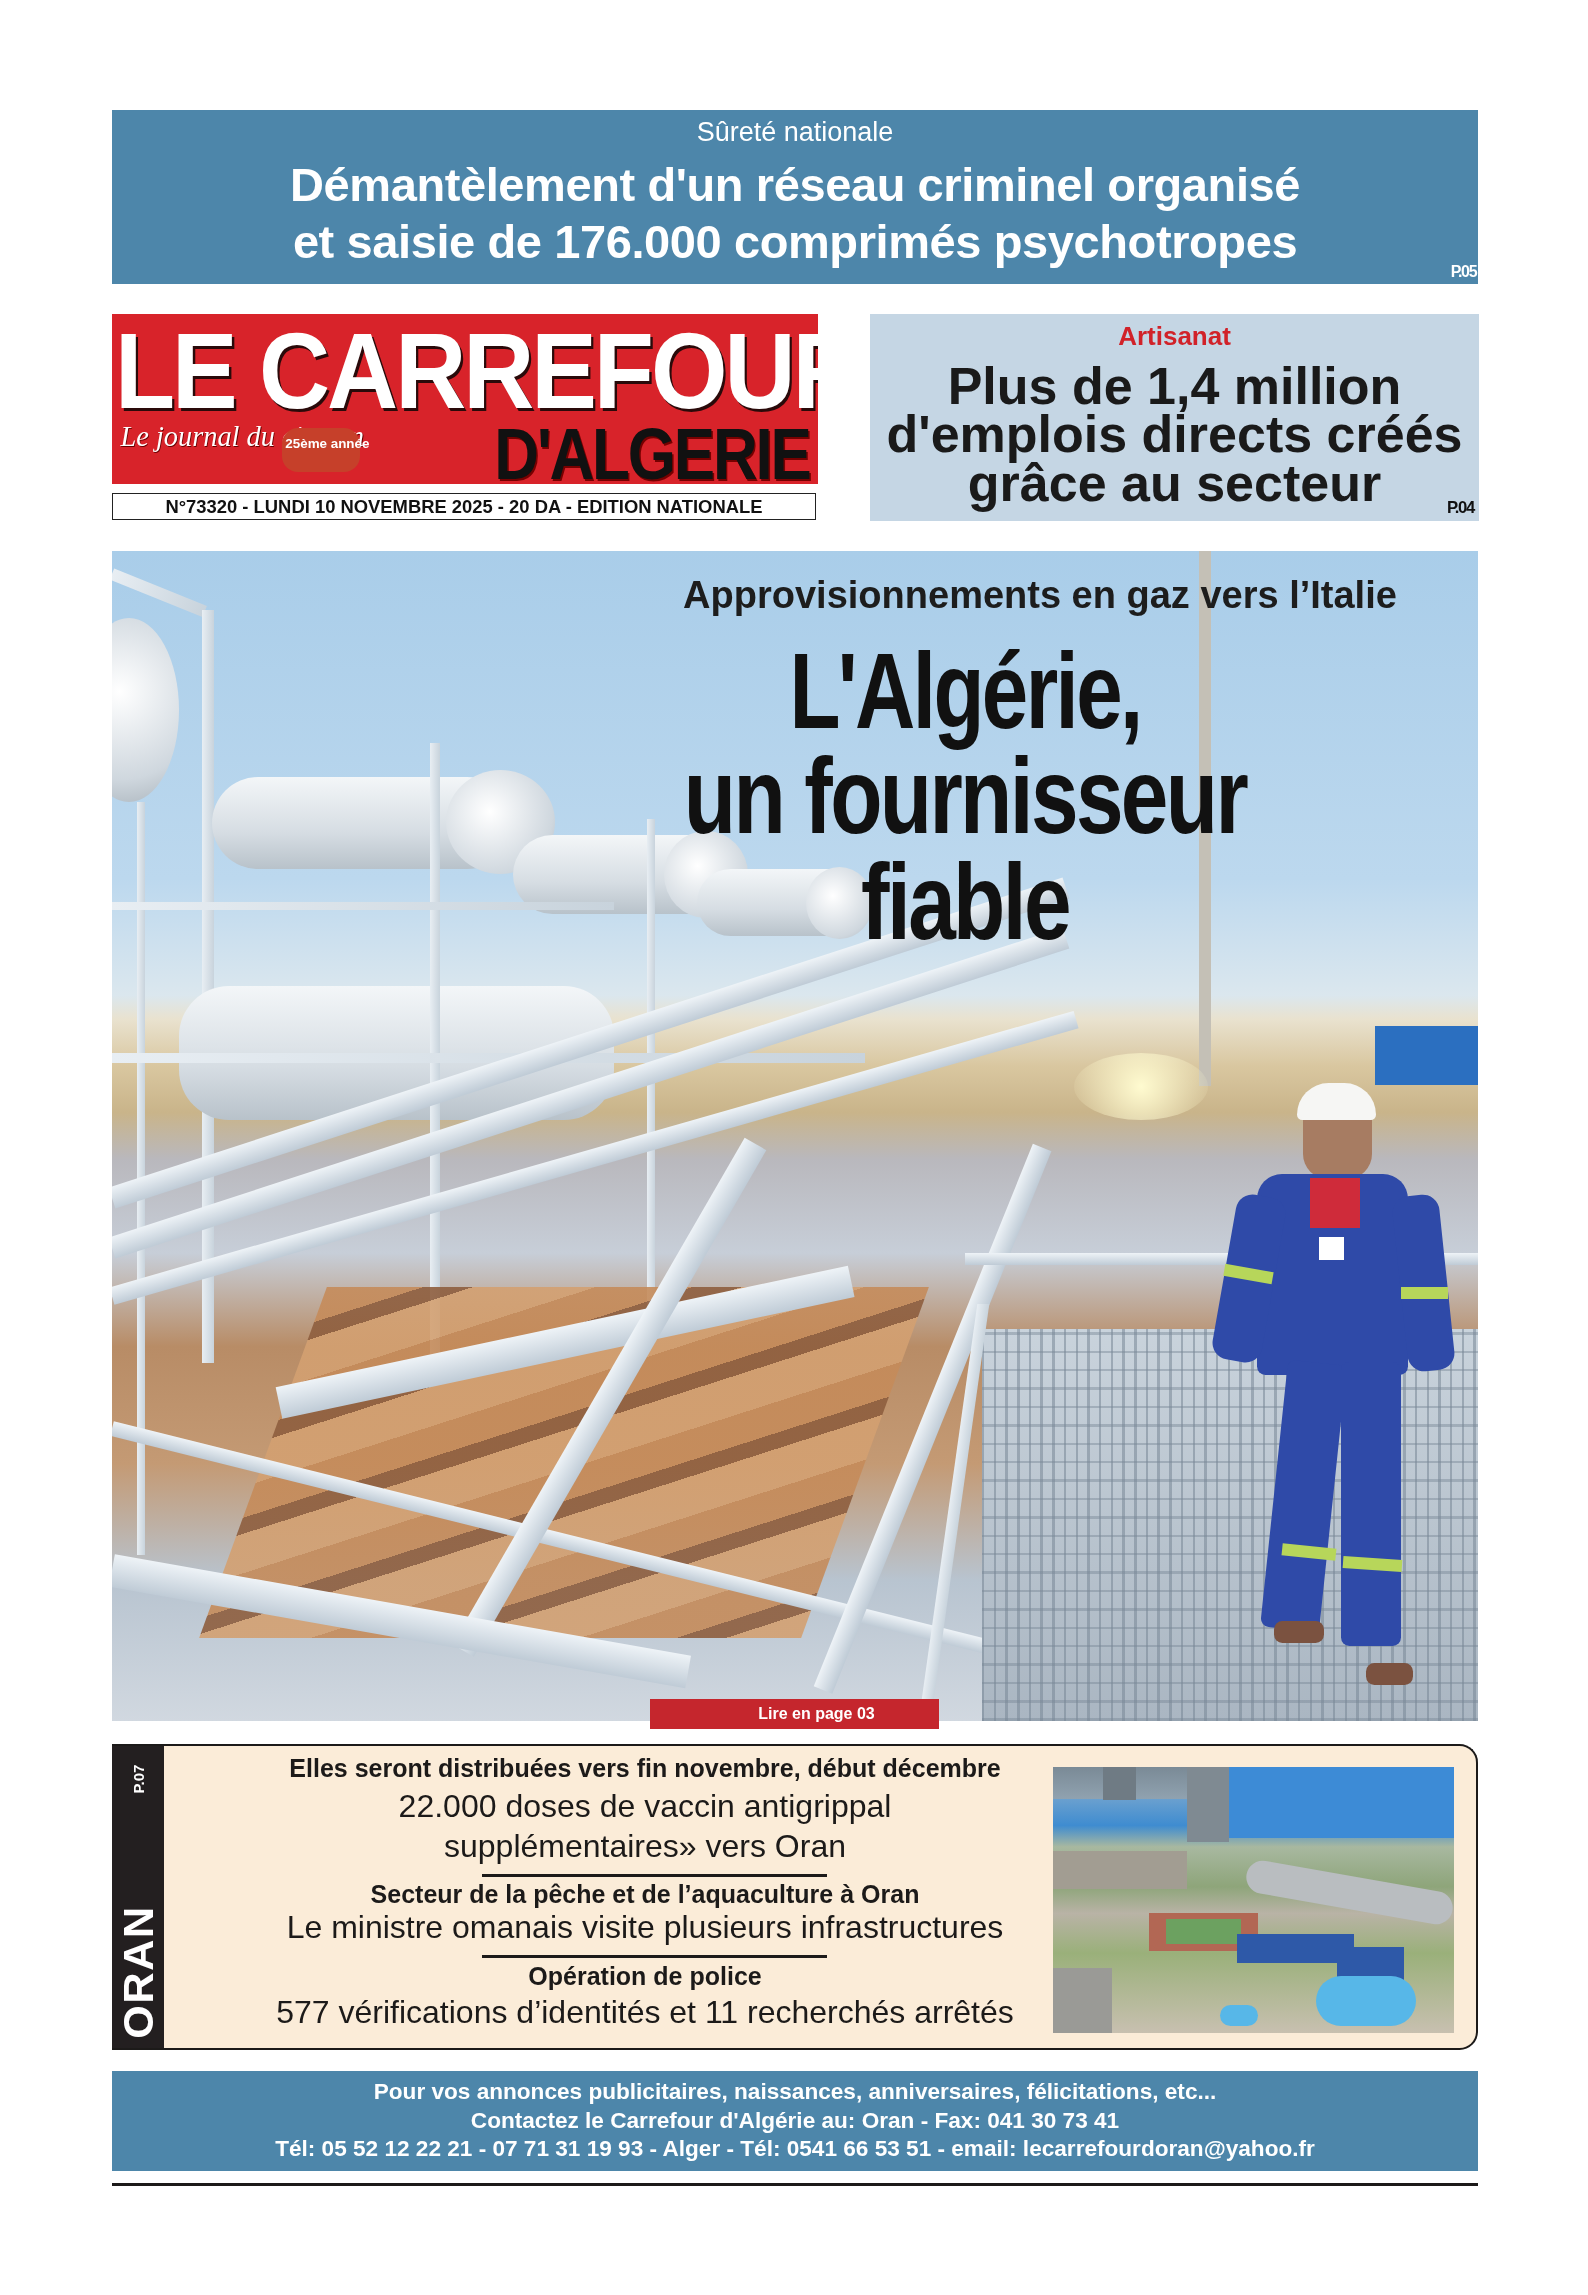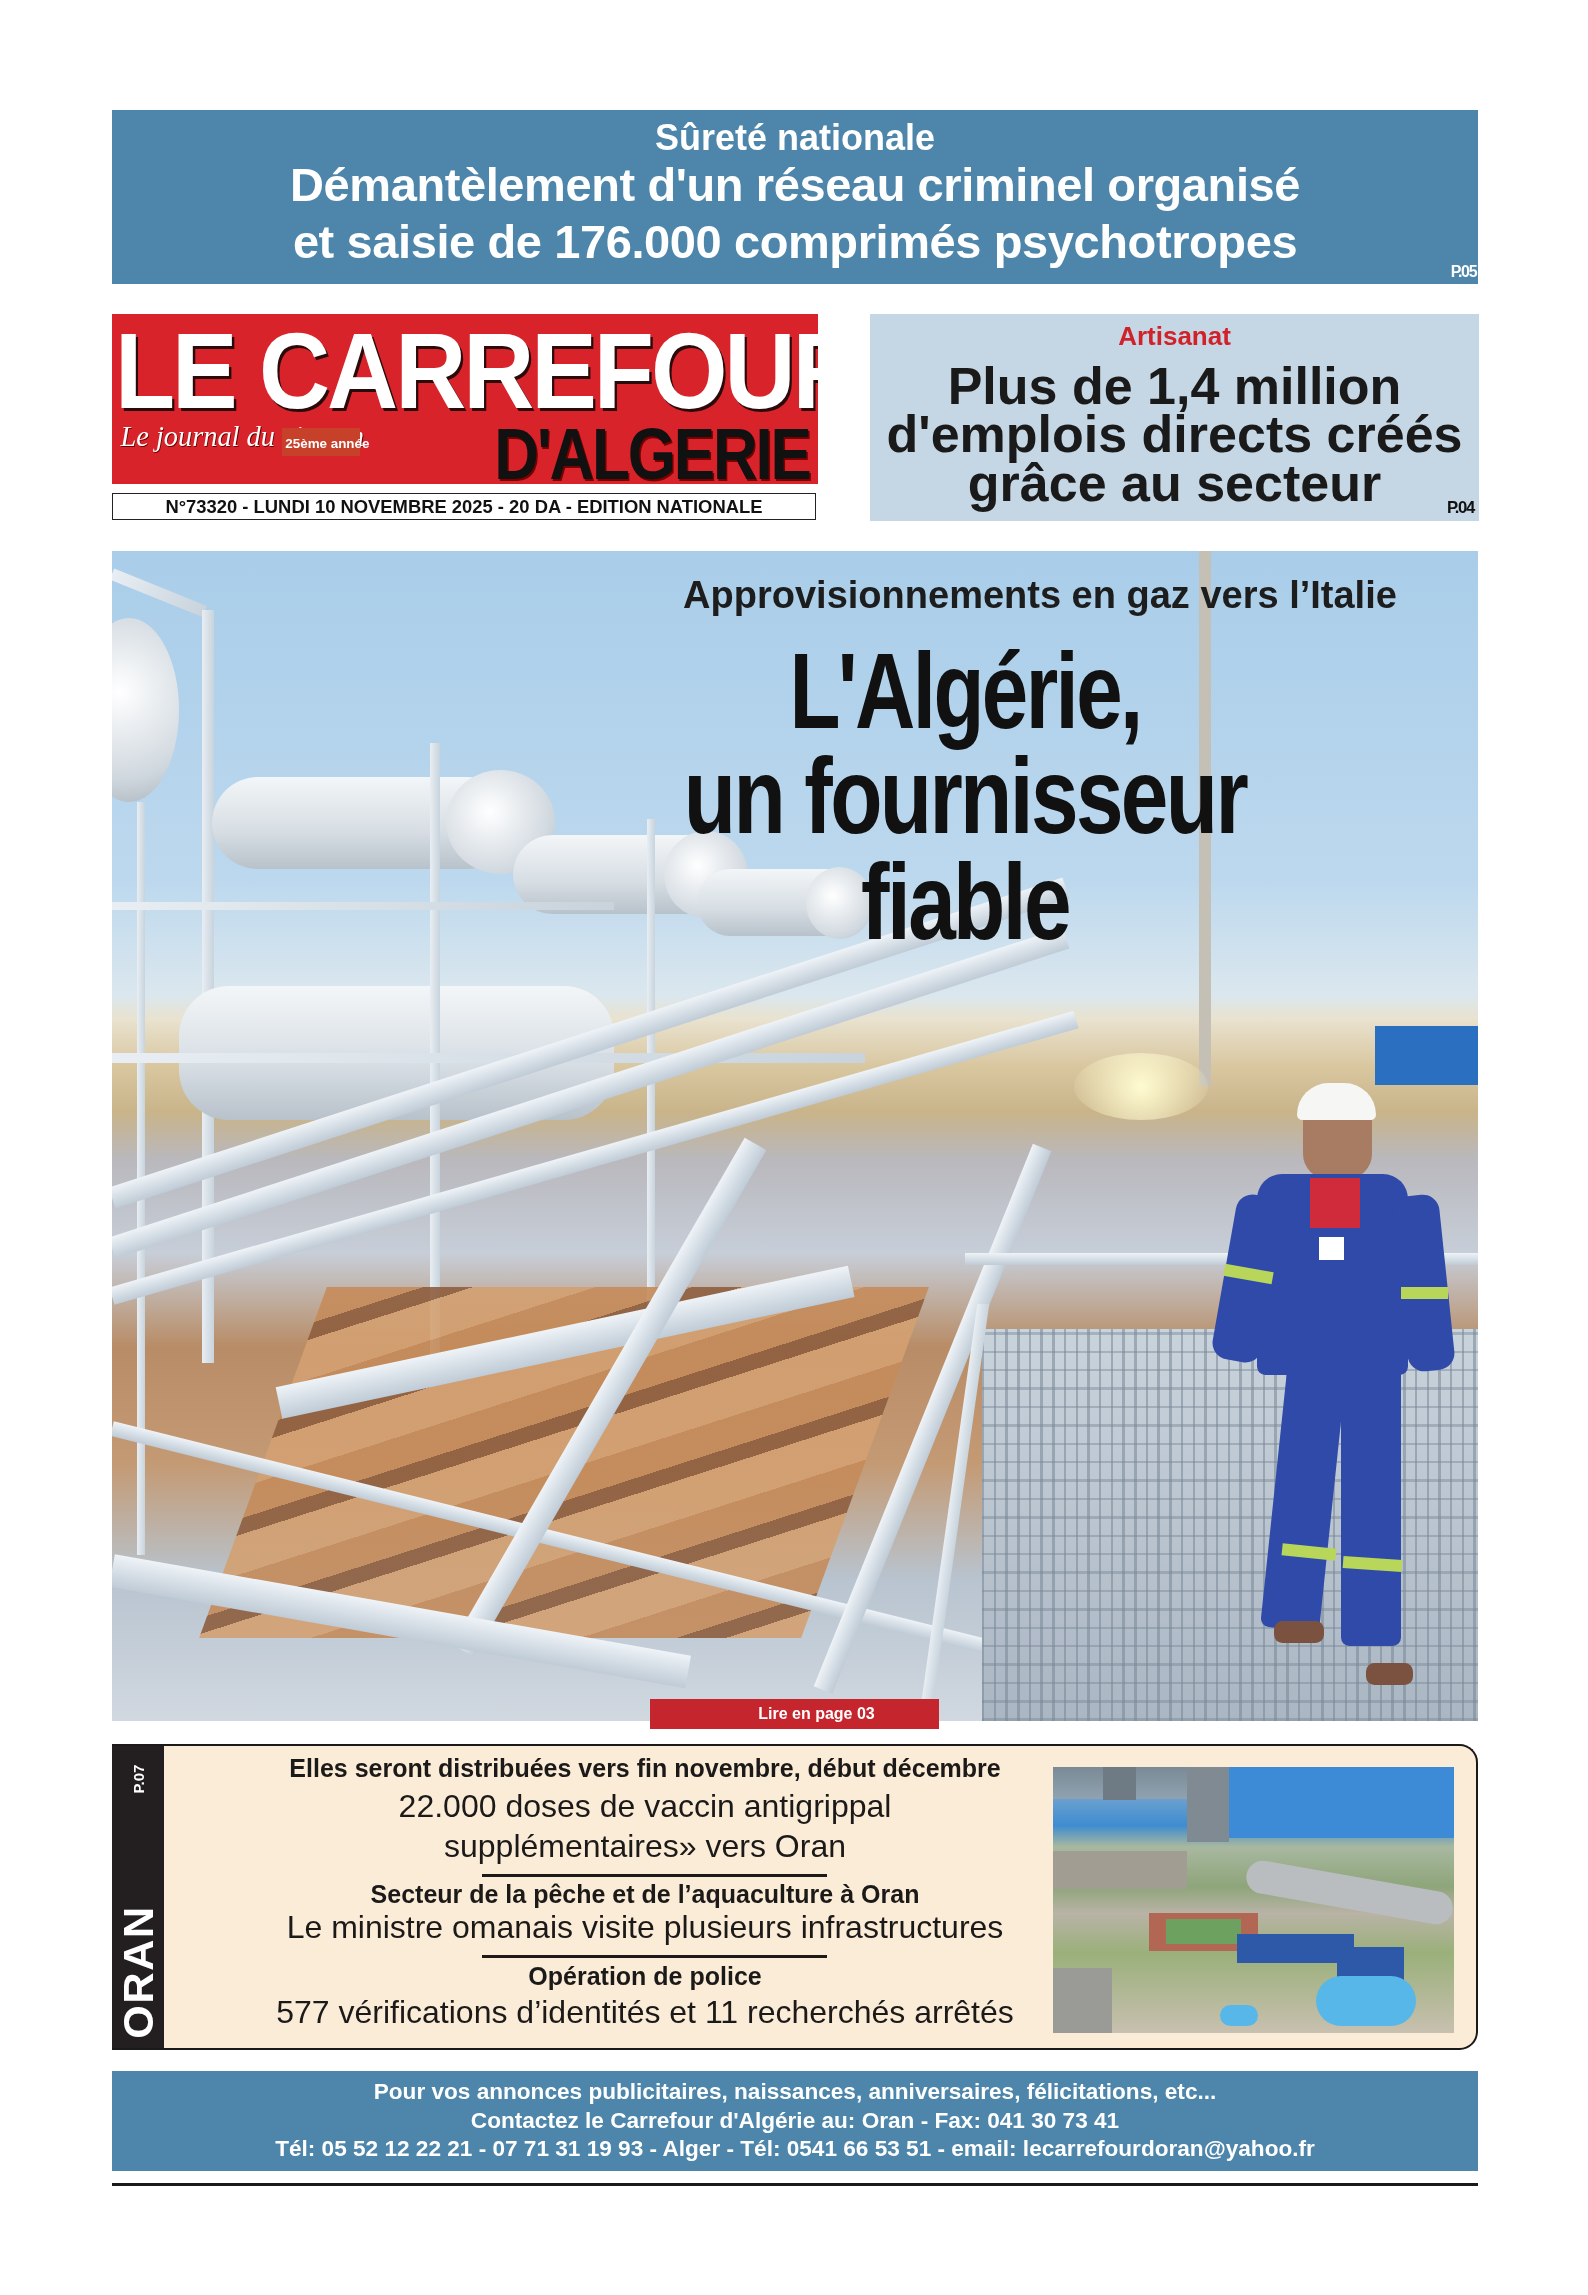--- a/index.html
+++ b/index.html
@@ -1,31 +1,31 @@
 <!DOCTYPE html>
 <html style="font-size:13.4px"><head>
   <meta charset="utf-8">
   <style>
     html, body { margin: 0; padding: 0; background: #ffffff; }
     body { width: 1588px; height: 2295px; position: relative; overflow: hidden; font-family: "Liberation Sans", sans-serif; }
     .abs { position: absolute; }
 
     
     #top-banner { left: 112px; top: 110px; width: 1366px; height: 174px; background: #4d86aa; color: #fff; text-align: center; }
-    #top-banner .kicker { position: absolute; left: 0; right: 0; top: 6.7px; font-size: 36px; font-weight: bold; }
+    #top-banner .kicker { position: absolute; left: 0; right: 0; top: 6.7px; font-size: 27px; font-weight: normal; }
     #top-banner .head { position: absolute; left: 0; right: 0; font-size: 47px; font-weight: bold; letter-spacing: -0.4px; }
     #top-banner .l1 { top: 47px; }
     #top-banner .l2 { top: 104px; }
     #top-banner .page { position: absolute; right: 1.7px; bottom: 3.3px; font-size: 16px; font-weight: bold; letter-spacing: -1.3px; }
 
     
     #logo { left: 112px; top: 314px; width: 706px; height: 170px; background: #d8232a; overflow: hidden; }
     #logo .title { position: absolute; left: 3.3px; top: -5px; font-size: 107px; font-weight: bold; color: #fff; letter-spacing: -3.3px; transform: scaleX(0.92); transform-origin: left top; text-shadow: 2.5px 2.5px 0 #2a0a0a; white-space: nowrap; }
     #logo .tagline { position: absolute; left: 8.4px; top: 107px; font-family: "Liberation Serif", serif; font-style: italic; font-size: 28.4px; color: #fff; text-shadow: 0.8px 0.8px 0 #600; white-space: nowrap; }
-    #logo .year { position: absolute; left: 170px; top: 114px; width: 75px; height: 28px; background: #c6402a; color: #fff; font-size: 13.4px; font-weight: bold; line-height: 32px; padding-left: 3.3px; white-space: nowrap; }
+    #logo .year { position: absolute; left: 170px; top: 114px; width: 75px; height: 44px; background: #c6402a; color: #fff; font-size: 13.4px; font-weight: bold; line-height: 32px; padding-left: 3.3px; white-space: nowrap; border-radius: 16px; }
     #logo .sub { position: absolute; right: 8.4px; top: 99px; font-size: 72px; font-weight: bold; color: #111; letter-spacing: -2.5px; transform: scaleX(0.86); transform-origin: right top; white-space: nowrap; text-shadow: 1.7px 1.7px 0 #700; }
 
     #edition { left: 112px; top: 493px; width: 702px; height: 25px; border: 1.7px solid #222; background: #fff; text-align: center; font-size: 18.4px; font-weight: bold; line-height: 25px; color: #111; white-space: nowrap; }
 
     
     #artisanat { left: 870px; top: 314px; width: 609px; height: 207px; background: #c5d6e4; text-align: center; }
     #artisanat .kicker { position: absolute; left: 0; right: 0; top: 6.7px; font-size: 26px; font-weight: bold; color: #d12229; }
     #artisanat .line { position: absolute; left: 0; right: 0; font-size: 52px; font-weight: bold; color: #1a1a1a; white-space: nowrap; }
     #artisanat .a1 { top: 42px; }
     #artisanat .a2 { top: 90px; }

